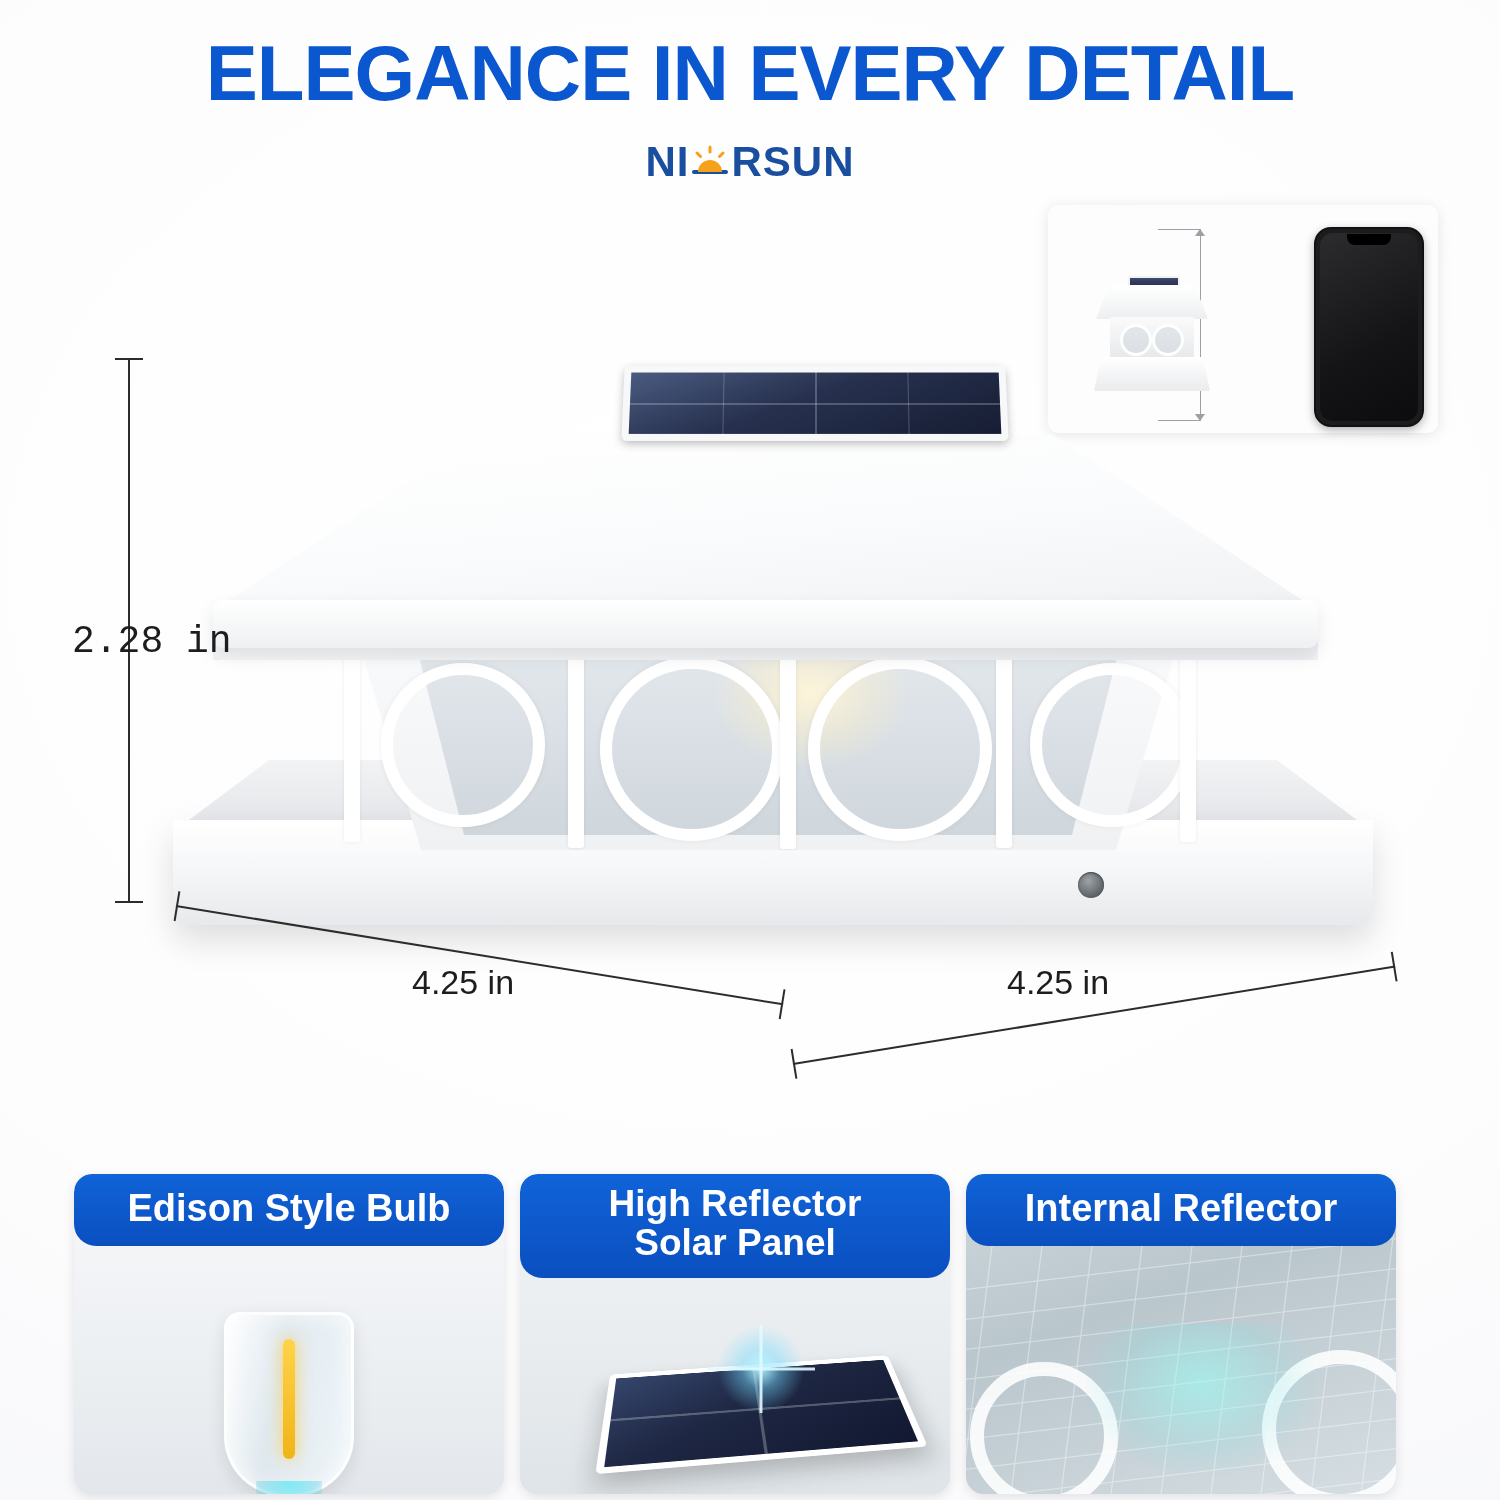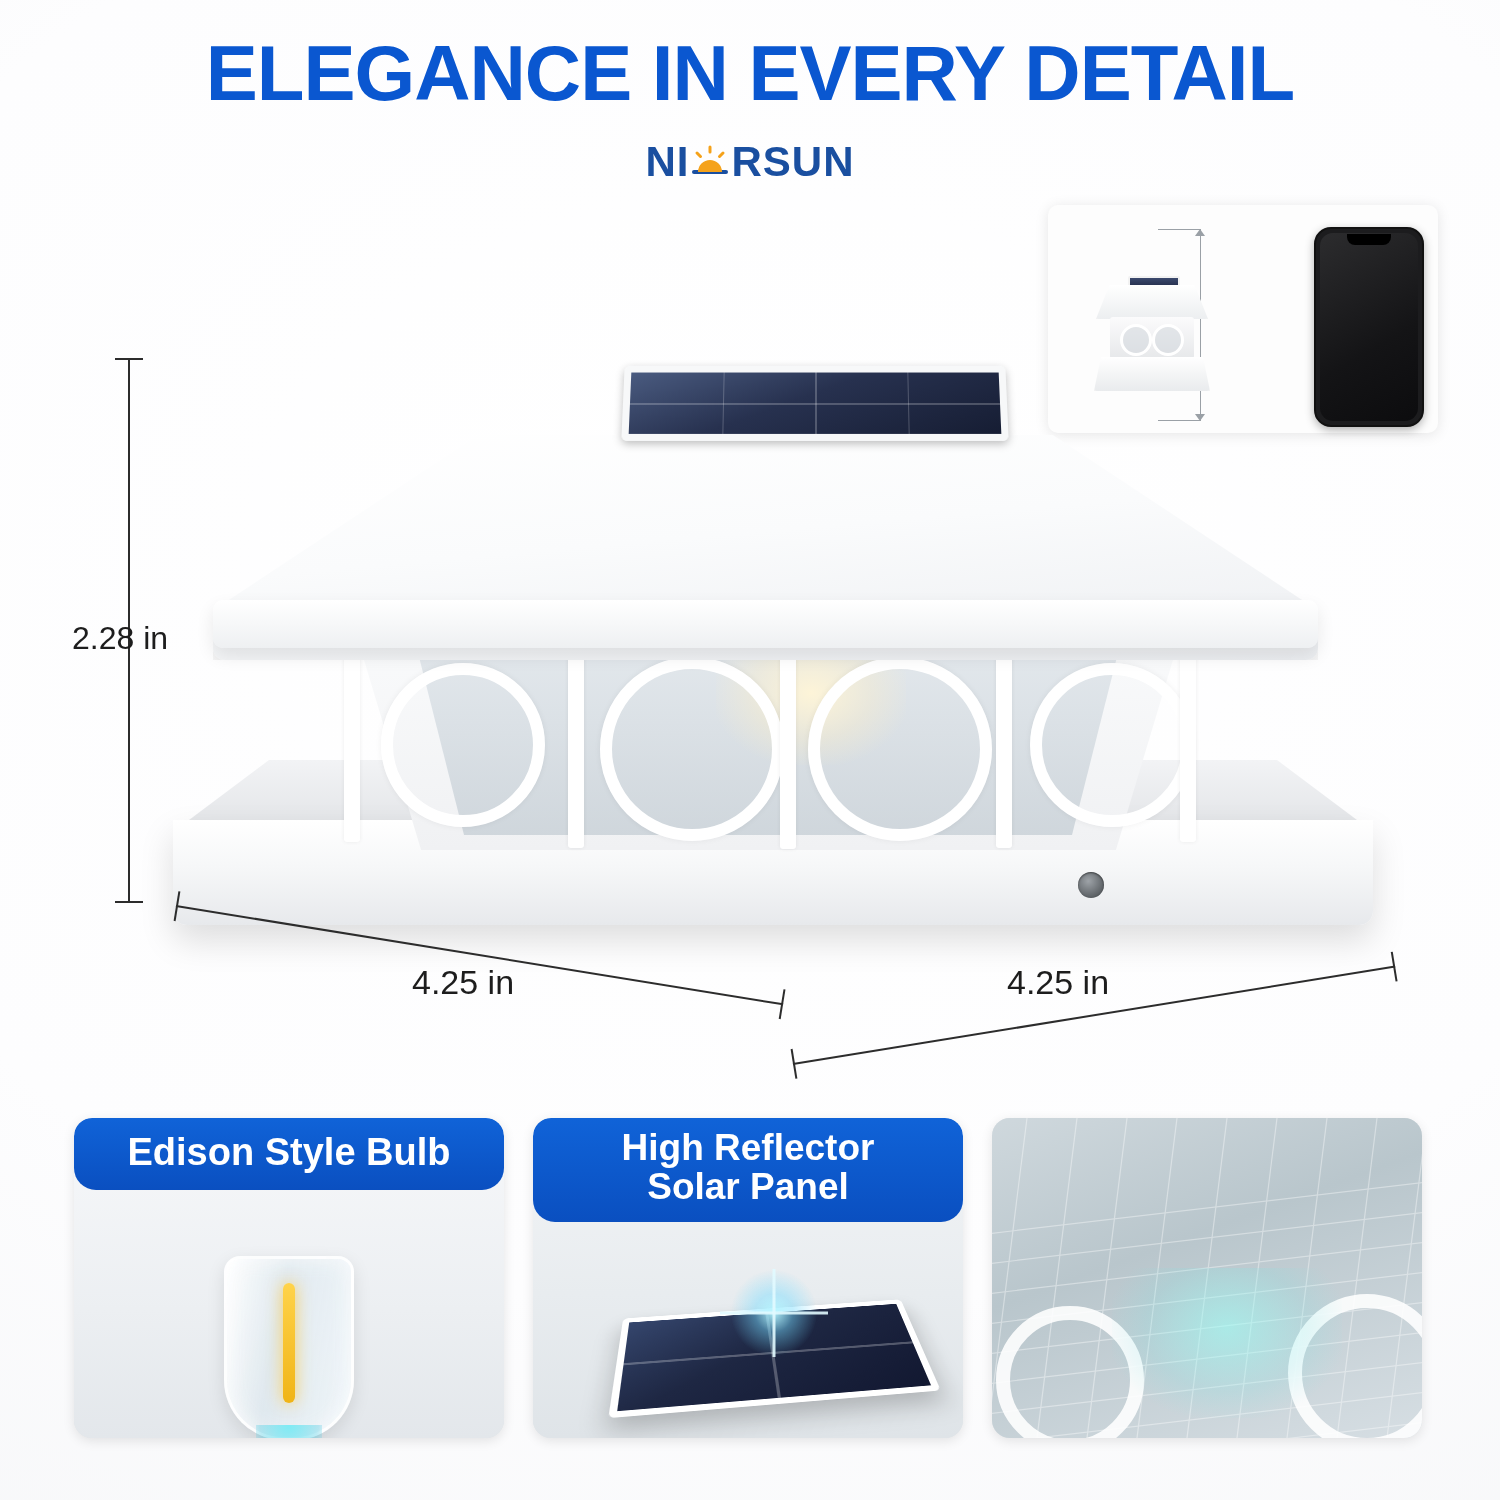--- a/index.html
+++ b/index.html
@@ -186,41 +186,41 @@
     box-shadow:0 0 4px rgba(0,0,0,.07);
   }
 
   
   .dim-v{
     position:absolute;left:128px;top:358px;width:2px;height:545px;background:#2c2c2c;
   }
   .dim-v .cap-t{position:absolute;left:-13px;top:0;width:28px;height:2px;background:#2c2c2c;}
   .dim-v .cap-b{position:absolute;left:-13px;bottom:0;width:28px;height:2px;background:#2c2c2c;}
   .dim-v-label{
-    position:absolute;left:72px;top:620px;font-size:32px;color:#1d1d1d;font-weight:normal;
+    position:absolute;left:72px;top:620px;font-size:38px;color:#1d1d1d;font-weight:normal;font-family:Liberation Mono, monospace;
   }
   .dim-h1{
     position:absolute;left:176px;top:905px;width:615px;height:2px;
     background:#2c2c2c;transform:rotate(9.2deg);transform-origin:left center;
   }
   .dim-h1 .cap-l{position:absolute;left:0;top:-14px;width:2px;height:30px;background:#2c2c2c;}
   .dim-h1 .cap-r{position:absolute;right:0;top:-14px;width:2px;height:30px;background:#2c2c2c;}
   .dim-h1-label{position:absolute;left:412px;top:963px;font-size:34px;color:#1d1d1d;}
   .dim-h2{
     position:absolute;left:793px;top:1063px;width:610px;height:2px;
     background:#2c2c2c;transform:rotate(-9.2deg);transform-origin:left center;
   }
   .dim-h2 .cap-l{position:absolute;left:0;top:-14px;width:2px;height:30px;background:#2c2c2c;}
   .dim-h2 .cap-r{position:absolute;right:0;top:-14px;width:2px;height:30px;background:#2c2c2c;}
   .dim-h2-label{position:absolute;left:1007px;top:963px;font-size:34px;color:#1d1d1d;}
 
   
   .features{
-    position:absolute;left:74px;top:1118px;width:1355px;height:320px;
-    display:flex;gap:29px;
+    position:absolute;left:74px;top:1174px;width:1355px;height:320px;
+    display:flex;gap:16px;
   }
   .card{
     position:relative;width:430px;height:320px;
     border-radius:18px;overflow:hidden;
     background:#dfe3e7;
     box-shadow:0 3px 12px rgba(0,0,0,.10);
   }
   .card .title{
     position:absolute;left:0;top:0;width:100%;
     background:linear-gradient(180deg,#1063d8 0%,#0a4fc0 100%);
@@ -425,16 +425,17 @@
               <path d="M290 -40 L240 360"></path>
             <path d="M340 -40 L290 360"></path>
               <path d="M390 -40 L340 360"></path>
               <path d="M440 -40 L390 360"></path>
           </g>
         </svg>
         <div class="refl-arc" style="left:4px;top:188px;width:120px;height:120px;"></div>
         <div class="refl-arc" style="left:296px;top:176px;width:130px;height:130px;"></div>
         <div class="refl-glow"></div>
       </div>
+      <div class="title">Internal Reflector</div>
     </div>
 
   </div>
 </div>
 
 </body></html>

